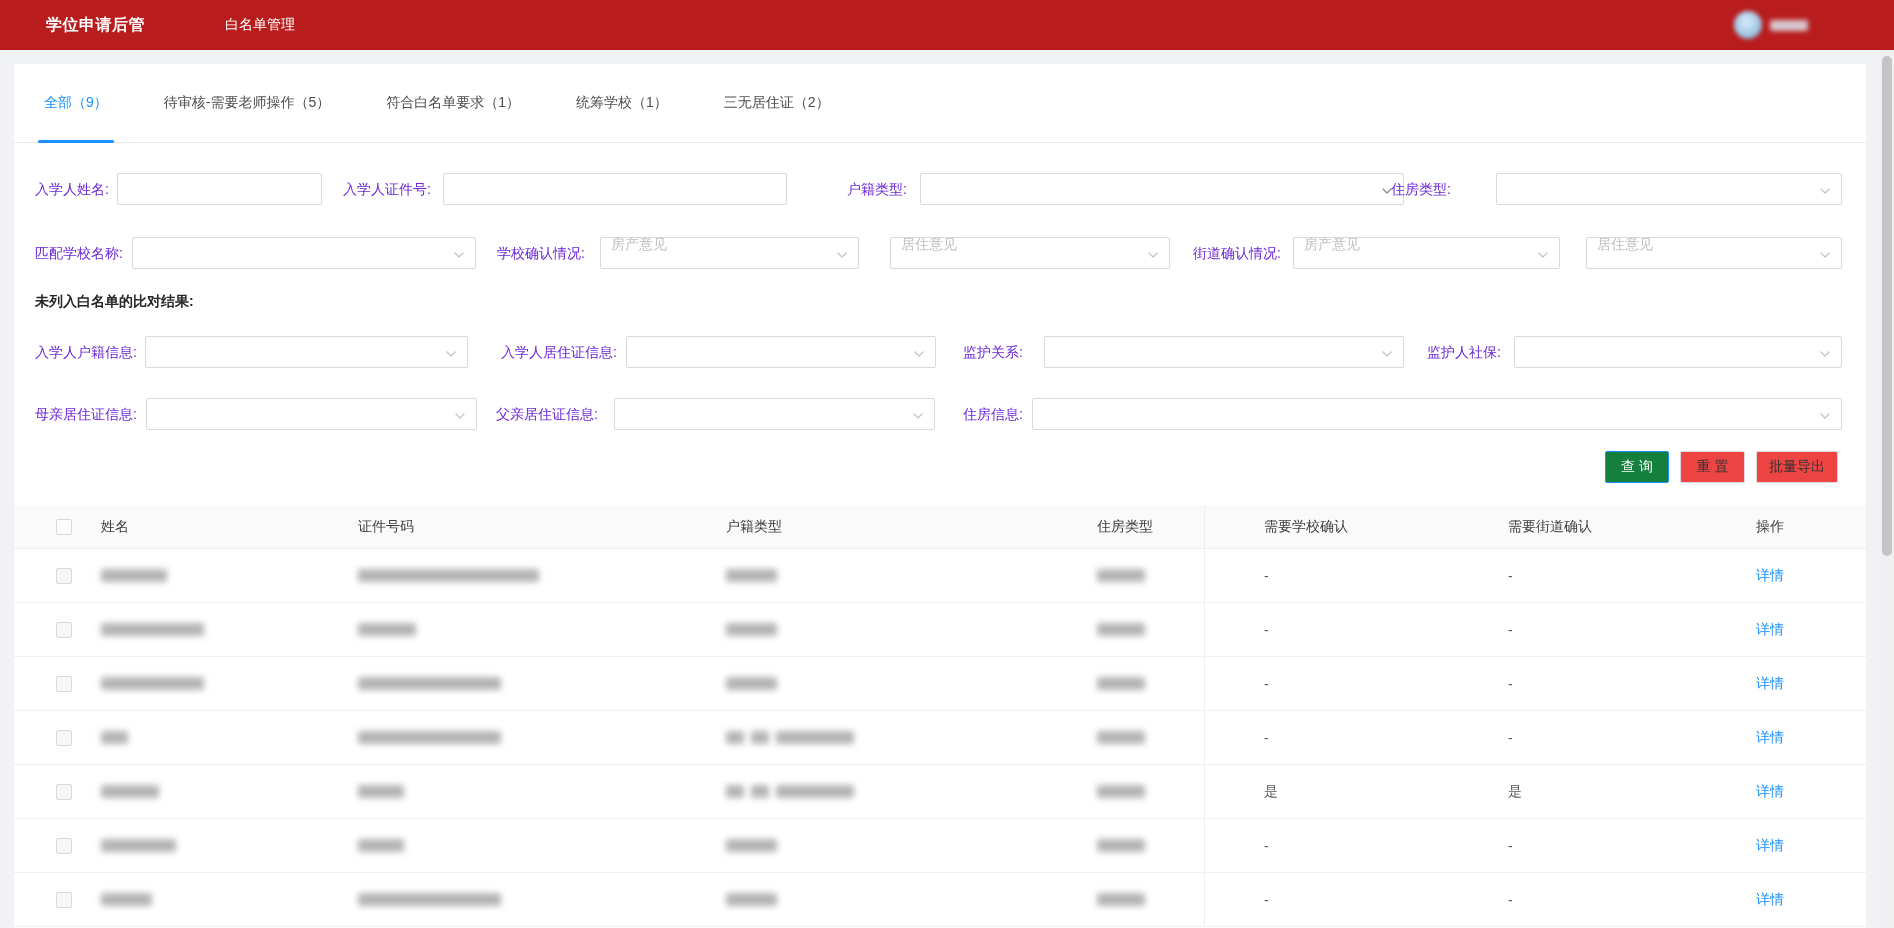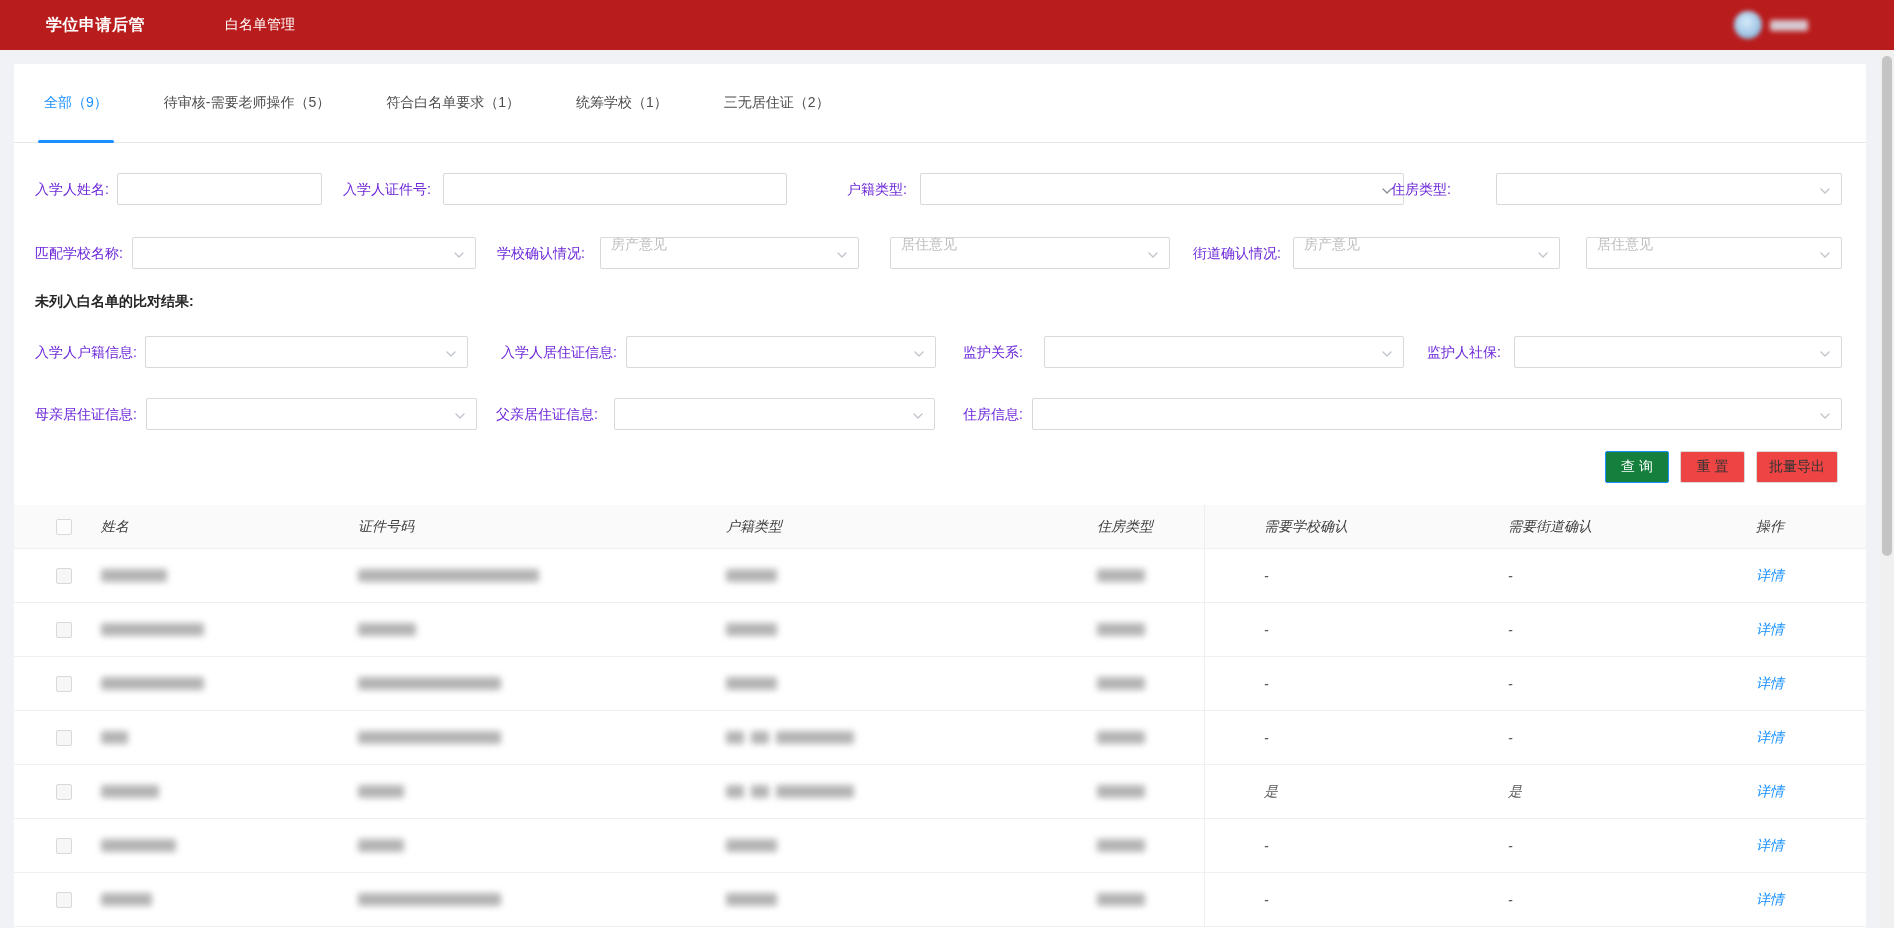--- a/index.html
+++ b/index.html
@@ -38,21 +38,21 @@
   .f-select .chev { position:absolute; right:9px; top:10px; color:#bfc3cb; }
   .f-select .chev.dark { color:#868d97; }
   .section-label { position:absolute; left:21px; top:150px; font-size:14px; font-weight:600; color:#262626; }
   .btns { position:absolute; top:308px; right:28px; display:flex; gap:11px; }
   .btn { height:32px; min-width:65px; padding:0 12px; font-size:14px; border-radius:2px; cursor:pointer;
     background:#ef4444; border:1px solid #d9d9d9; color:#333; font-family:inherit; }
   .btn.primary { background:#15803d; border-color:#1890ff; color:#fff; min-width:64px; }
   .btn.wide { min-width:76px; }
 
   
-  .table { position:relative; width:100%;font-style:italic; }
+  .table { position:relative; width:100%; }
   .thead { position:relative; height:44px; background:#fafafa; border-bottom:1px solid #f0f0f0; }
   .trow { position:relative; height:54px; border-bottom:1px solid #f0f0f0; background:#fff; }
   .cell { position:absolute; top:0; height:100%; display:flex; align-items:center; font-size:14px; color:#404040; white-space:nowrap; }
   .thead .cell { font-weight:500; color:#3c3c3c; }
   .c-check { left:42px; } .c-name { left:87px; } .c-id { left:344px; } .c-hk { left:712px; gap:7px; }
   .c-hs { left:1083px; } .c-school { left:1250px; } .c-street { left:1494px; } .c-action { left:1742px; }
   .checkbox { width:16px; height:16px; border:1px solid #d9d9d9; border-radius:2px; background:#fdfdfd; cursor:pointer; }
   .trow .checkbox { background:#f7f7f7; }
   .blurblob { display:inline-block; height:13px; background:#989898; border-radius:2px; filter:blur(3px); opacity:.72; }
   .dash { color:#595959; }

